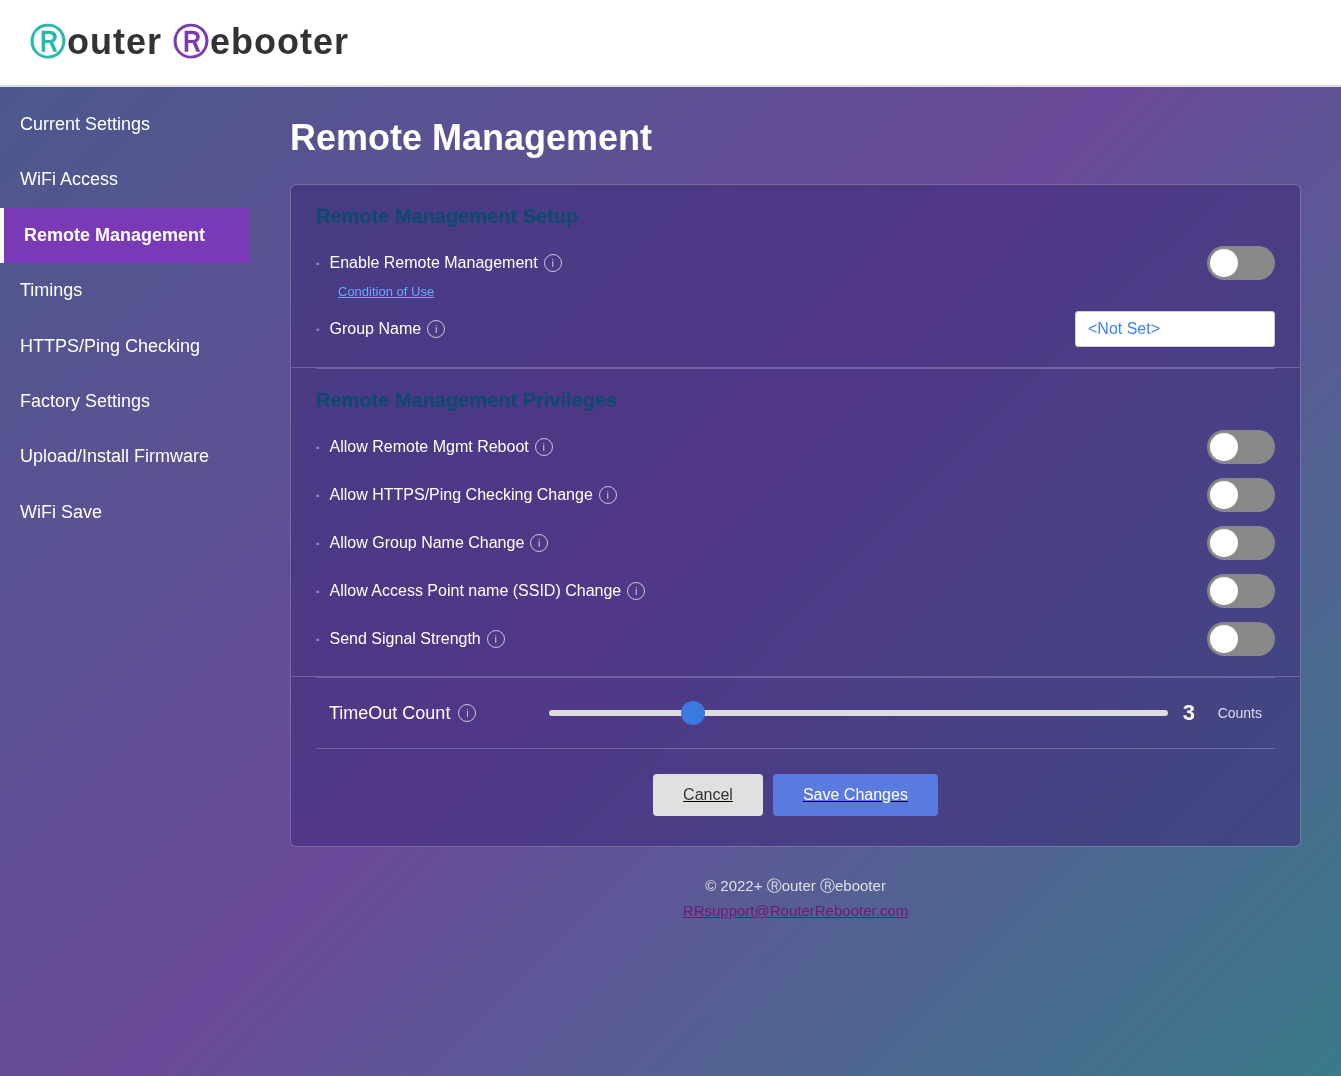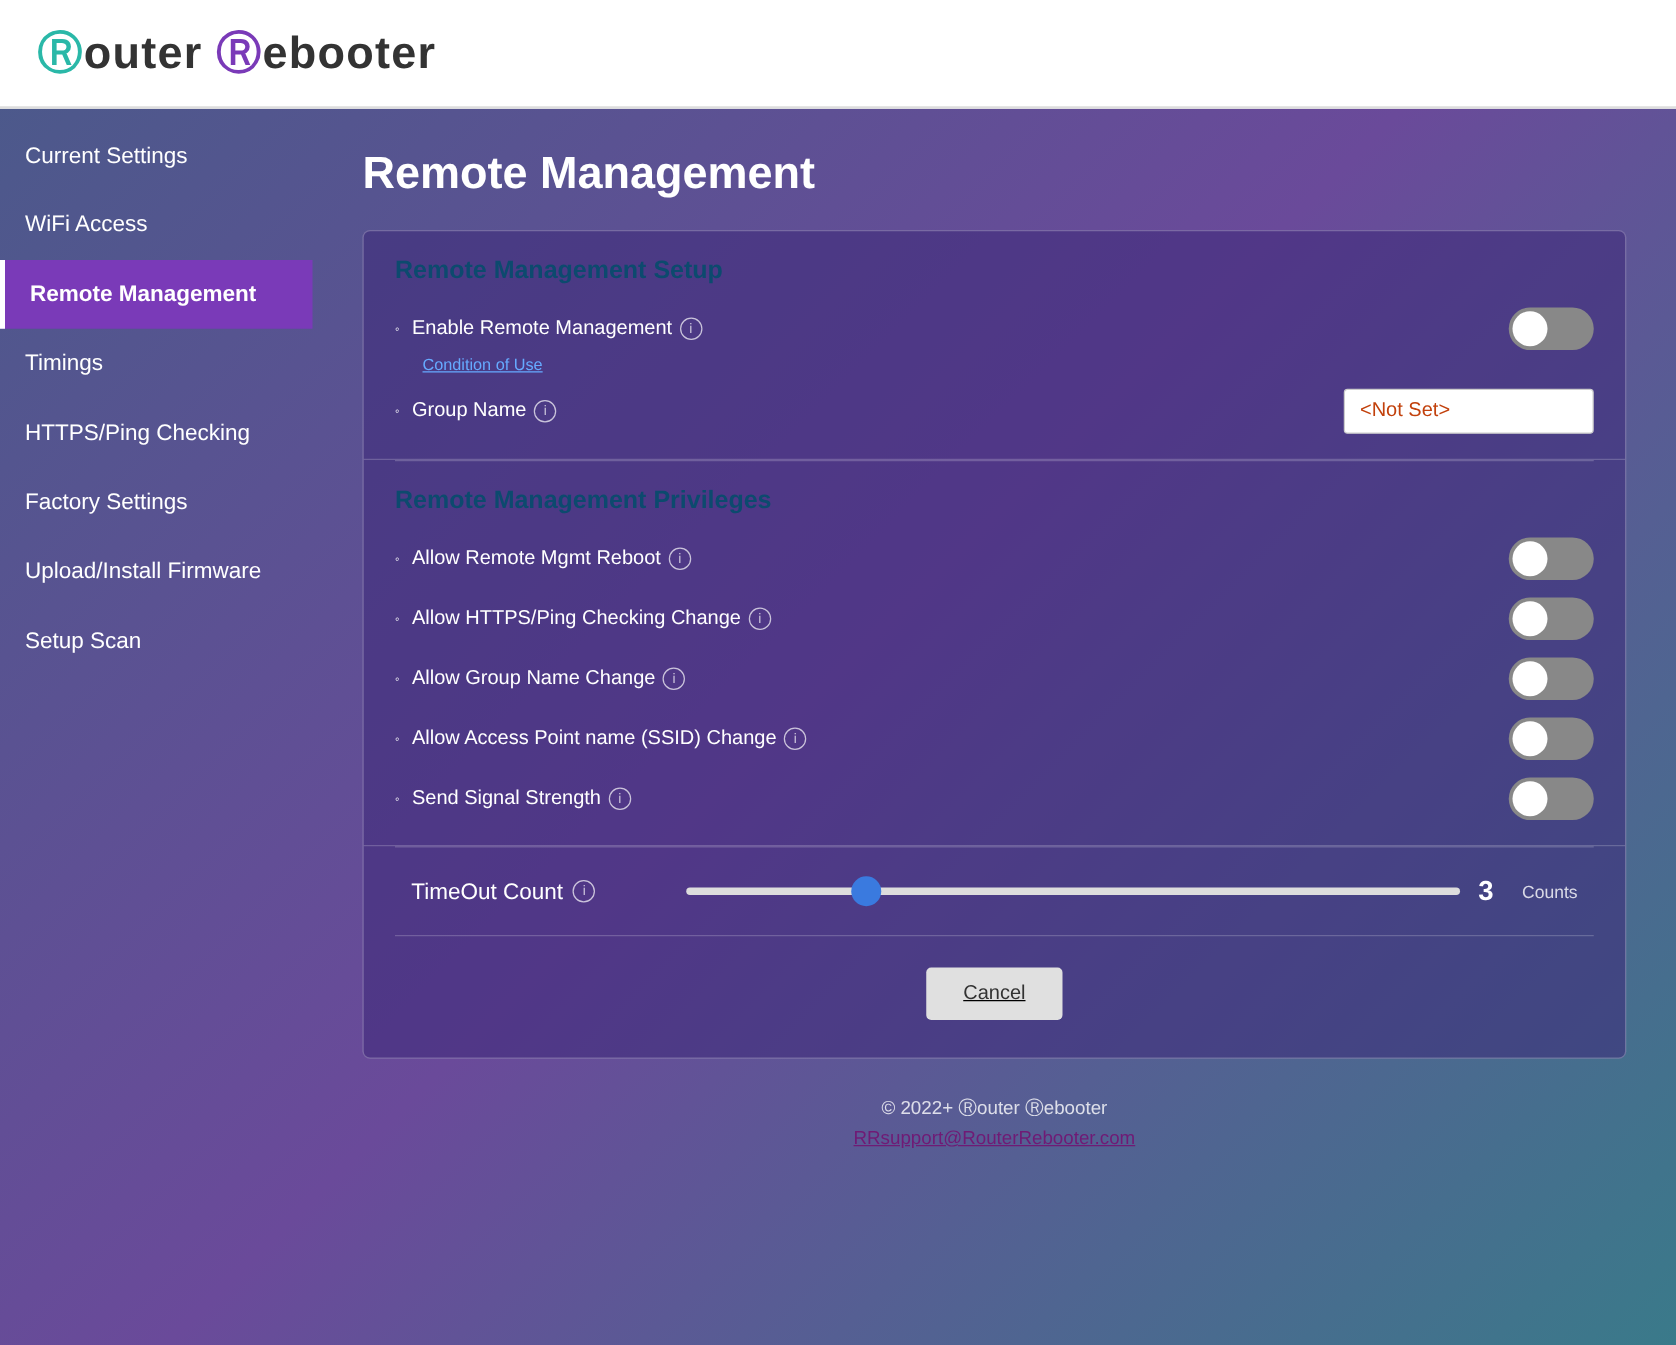--- a/index.html
+++ b/index.html
@@ -162,21 +162,21 @@
       display: block;
     }
 
     
     .text-input {
       background: white;
       border: 1px solid #ccc;
       border-radius: 3px;
       padding: 8px 12px;
       font-size: 16px;
-      color: #c2410c;
+      color: #3b82f6;
       width: 200px;
     }
 
     
     .slider-row {
       display: flex;
       align-items: center;
       padding: 22px 38px;
       gap: 20px;
     }
@@ -295,21 +295,21 @@
     <div class="sidebar-item">
       <span>HTTPS/Ping Checking</span>
     </div>
     <div class="sidebar-item">
       <span>Factory Settings</span>
     </div>
     <div class="sidebar-item">
       <span>Upload/Install Firmware</span>
     </div>
     <div class="sidebar-item">
-      <span>Setup Scan</span>
+      <span>WiFi Save</span>
     </div>
   </nav>
 
   <main class="content">
     <h1 class="page-title">Remote Management</h1>
 
     <div class="card">
 
       <div class="section">
         <div class="section-title">Remote Management Setup</div>
@@ -422,20 +422,23 @@
           <span class="slider-unit">Counts</span>
         </div>
       </div>
 
       <hr class="divider">
 
       <div class="button-row">
         <button class="btn btn-cancel">
           <span>Cancel</span>
         </button>
+        <button class="btn btn-save">
+          <span>Save Changes</span>
+        </button>
       </div>
 
     </div>
 
     <div class="footer">
       <span>© 2022+ Ⓡouter Ⓡebooter</span>
       <a href="#">RRsupport@RouterRebooter.com</a>
     </div>
 
   </main>

